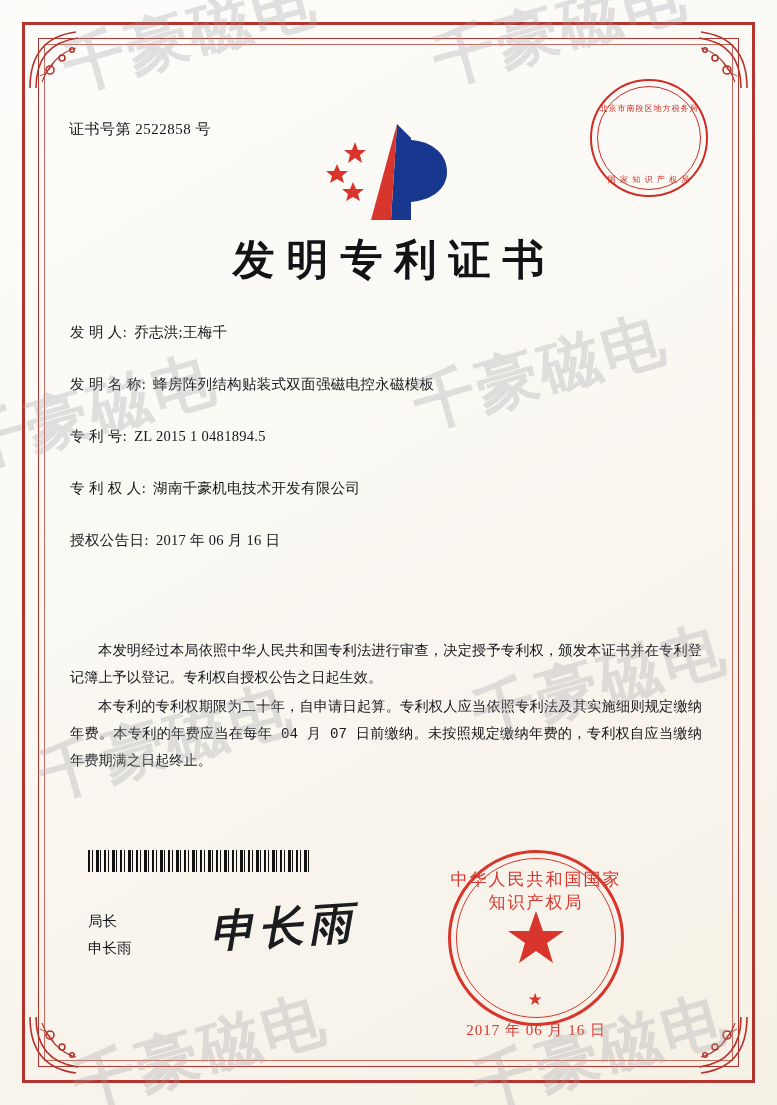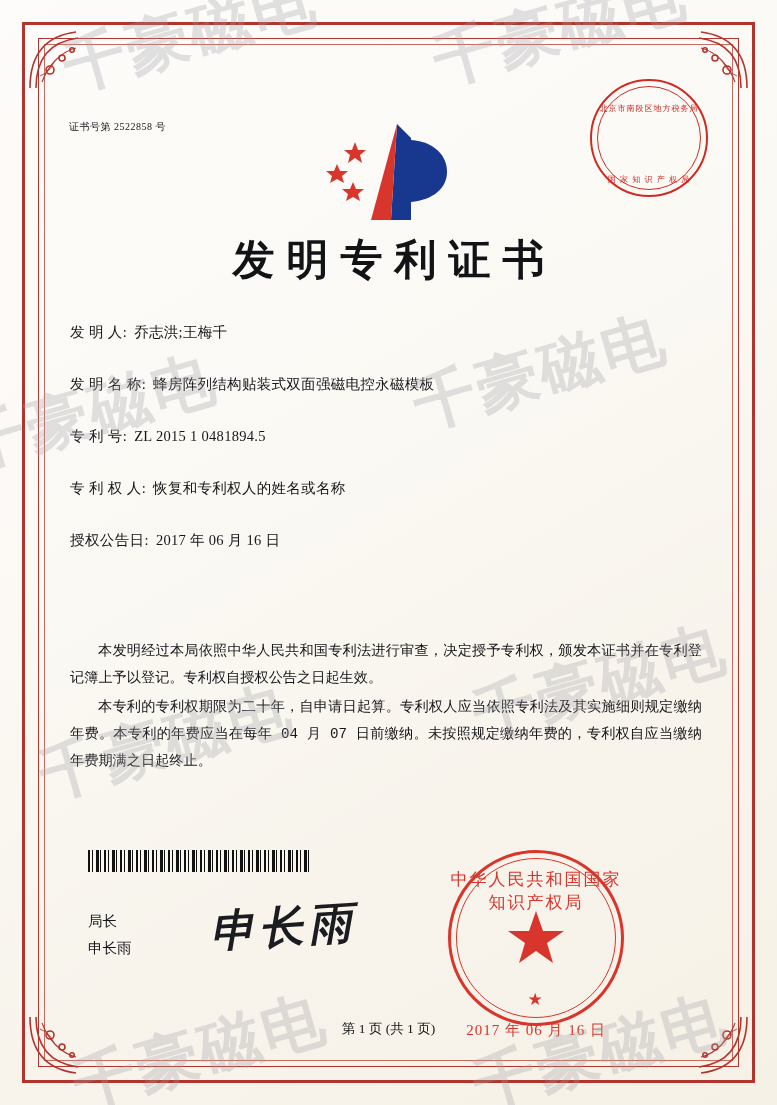--- a/index.html
+++ b/index.html
@@ -78,21 +78,21 @@
   
   .content {
     position: absolute;
     left: 60px; top: 60px;
     width: 657px; height: 985px;
     z-index: 3;
   }
   .cert-no {
     position: absolute;
     left: 9px; top: 60px;
-    font-size: 10px;
+    font-size: 15px;
     color: #15161a;
     letter-spacing: 0.5px;
   }
 
   
   .stamp-top {
     position: absolute;
     right: 9px; top: 19px;
     width: 118px; height: 118px;
   }
@@ -373,21 +373,21 @@
       <div class="field">
         <span class="lbl">发 明 名 称:</span>
         <span class="val">蜂房阵列结构贴装式双面强磁电控永磁模板</span>
       </div>
       <div class="field">
         <span class="lbl">专 利 号:</span>
         <span class="val">ZL 2015 1 0481894.5</span>
       </div>
       <div class="field">
         <span class="lbl">专 利 权 人:</span>
-        <span class="val">恢复和专利权人的姓名或名称</span>
+        <span class="val">湖南千豪机电技术开发有限公司</span>
       </div>
       <div class="field">
         <span class="lbl">授权公告日:</span>
         <span class="val">2017 年 06 月 16 日</span>
       </div>
     </div>
 
     <div class="body-text">
       <p>本发明经过本局依照中华人民共和国专利法进行审查，决定授予专利权，颁发本证书并在专利登记簿上予以登记。专利权自授权公告之日起生效。</p>
       <p>本专利的专利权期限为二十年，自申请日起算。专利权人应当依照专利法及其实施细则规定缴纳年费。本专利的年费应当在每年 04 月 07 日前缴纳。未按照规定缴纳年费的，专利权自应当缴纳年费期满之日起终止。</p>
@@ -407,21 +407,20 @@
       <div class="seal-text-top">中华人民共和国国家知识产权局</div>
       <div class="star">
         <svg viewBox="0 0 62 62" fill="currentColor">
           <polygon points="31,4 38,24 59,24 42,36 48,56 31,44 14,56 20,36 3,24 24,24"></polygon>
         </svg>
       </div>
       <div class="seal-text-bottom">★</div>
       <div class="seal-date">2017 年 06 月 16 日</div>
     </div>
 
-    <div class="page-no">第 1 页 (共 1 页)</div>
 
   </div>
 </div>
 
 <div id="watermarks">
     <div class="wm" style="left: 60px; top: -8px; font-size: 62px; transform: rotate(-16deg);">千豪磁电</div>
     <div class="wm" style="left: 430px; top: -14px; font-size: 62px; transform: rotate(-16deg);">千豪磁电</div>
     <div class="wm" style="left: -40px; top: 370px; font-size: 62px; transform: rotate(-16deg);">千豪磁电</div>
     <div class="wm" style="left: 410px; top: 330px; font-size: 62px; transform: rotate(-16deg);">千豪磁电</div>
     <div class="wm" style="left: 36px; top: 700px; font-size: 62px; transform: rotate(-16deg);">千豪磁电</div>

